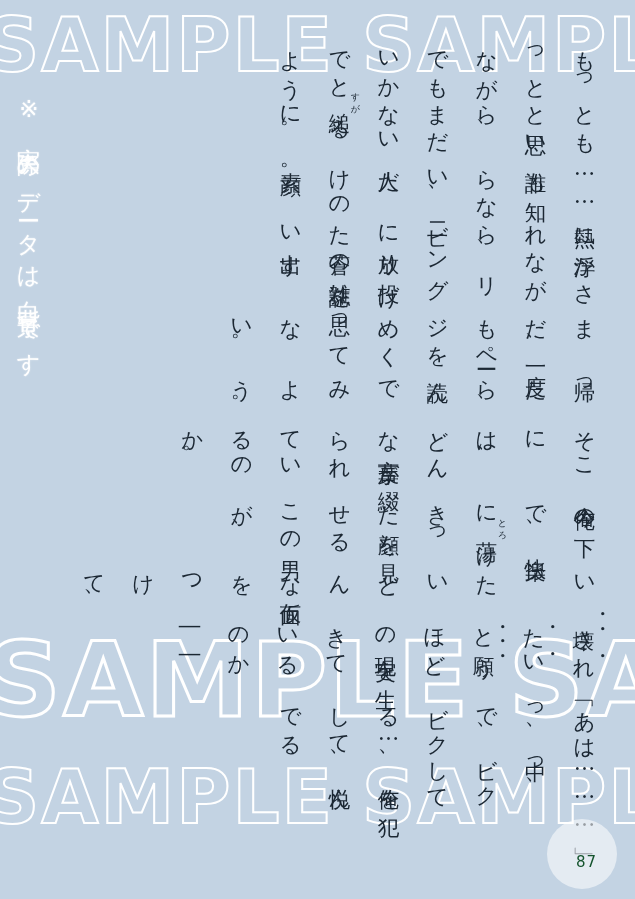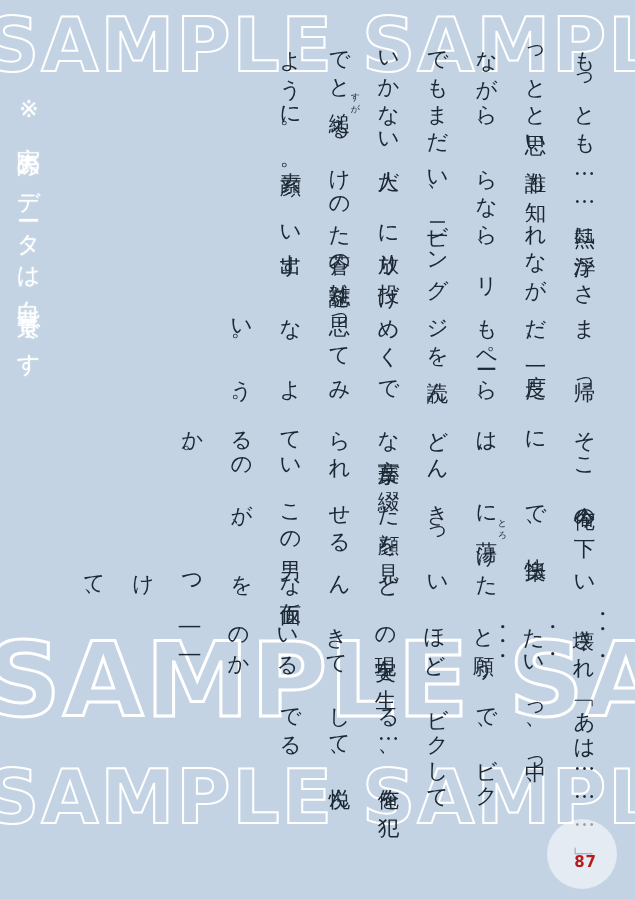--- a/index.html
+++ b/index.html
@@ -112,23 +112,22 @@
     border-radius: 50%;
     background: #ffffff;
     opacity: 0.55;
   }
   .page-num {
     position: absolute;
     right: 38px;
     bottom: 28px;
     font-family: "DejaVu Sans", "Liberation Sans", sans-serif;
     font-size: 15px;
-    color: #b91c1c;
+    color: #14532d;
     letter-spacing: 1px;
-    font-weight: bold;
   }
 </style>
 </head>
 <body>
 
 <div id="page">
 
   <div class="wm-row r1">SAMPLE SAMPLE</div>
   <div class="wm-row r2">SAMPLE SAMPLE</div>
   <div class="wm-row r3">SAMPLE SAMPLE</div>

